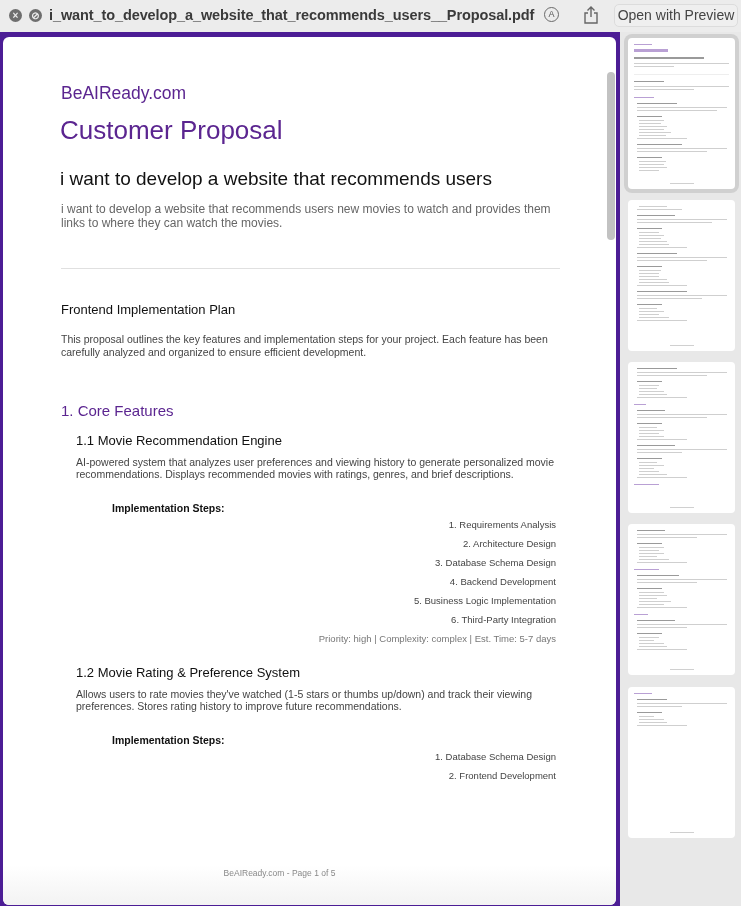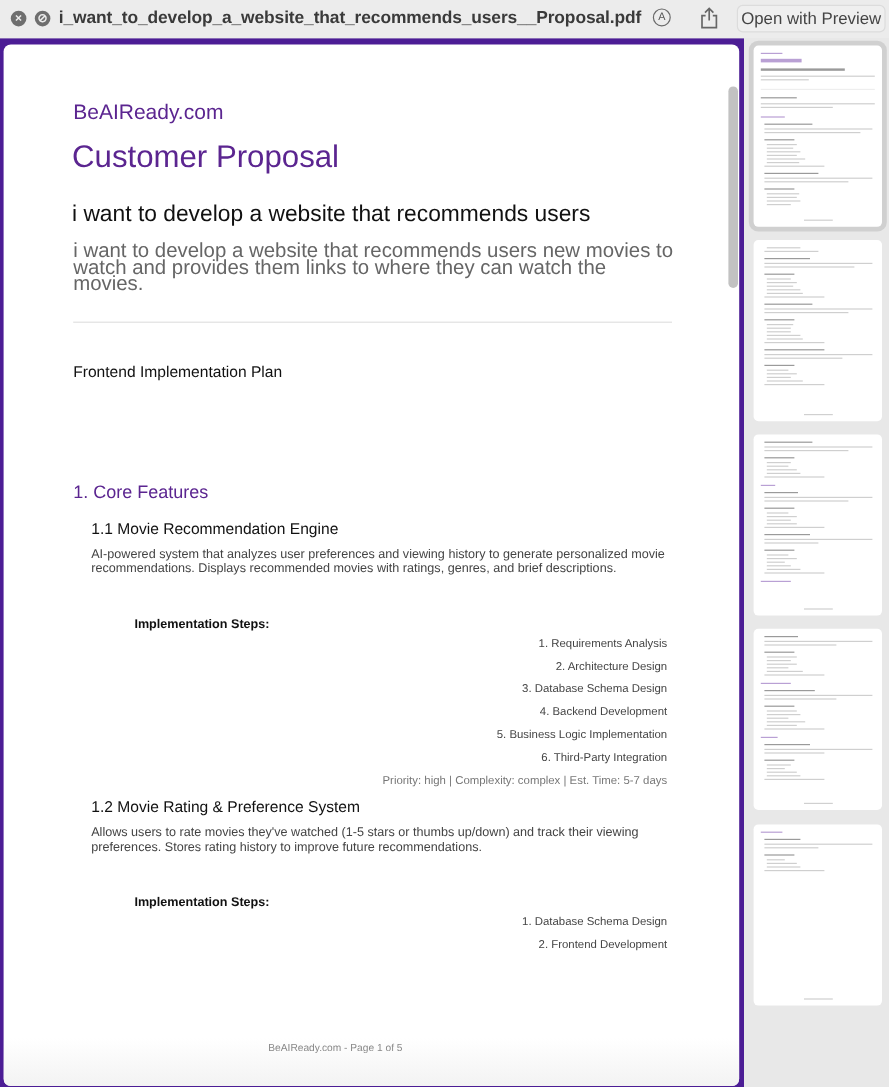--- a/index.html
+++ b/index.html
@@ -14,30 +14,30 @@
   .tb-open { position: absolute; left: 614px; top: 4px; width: 124px; height: 23px; border: 1px solid #dcdcdc; border-radius: 5px; background: #efefef; font-size: 14px; color: #444; line-height: 21px; text-align: center; }
 
   .viewer { position: absolute; left: 0; top: 32px; width: 620px; height: 874px; background: #4c1d95; }
   .page { position: absolute; left: 3px; top: 5px; width: 613px; height: 868px; background: #fff; border-radius: 6px; overflow: hidden; }
   .page-fade { position: absolute; left: 0; bottom: 0; width: 100%; height: 40px; background: linear-gradient(to bottom, rgba(255,255,255,0), #f3f3f3); }
   .scrollbar { position: absolute; left: 607px; top: 40px; width: 8px; height: 168px; background: #c2c2c2; border-radius: 4px; }
 
   .brand { position: absolute; left: 58px; top: 46px; font-size: 17.5px; color: #5b2590; }
   .doc-title { position: absolute; left: 57px; top: 78px; font-size: 26px; color: #5b2590; }
   .subtitle { position: absolute; left: 57px; top: 131px; font-size: 19px; color: #111; }
-  .intro { position: absolute; left: 58px; top: 165px; width: 500px; font-size: 17px; line-height: 14px; color: #666; }
+  .intro { position: absolute; left: 58px; top: 165px; width: 500px; font-size: 12px; line-height: 14px; color: #666; }
   .divider { position: absolute; left: 58px; top: 231px; width: 499px; height: 1px; background: #e0e0e0; }
   .plan-title { position: absolute; left: 58px; top: 265px; font-size: 13px; color: #111; }
   .plan-desc { position: absolute; left: 58px; top: 296px; width: 500px; font-size: 10.5px; line-height: 12.5px; color: #444; }
   .section-h { position: absolute; left: 58px; top: 365px; font-size: 15px; color: #5b2590; }
 
   .feature { position: absolute; left: 73px; width: 480px; }
   .feature h3 { font-size: 13px; font-weight: normal; color: #111; }
   .feature .desc { margin-top: 8px; font-size: 10.5px; line-height: 12px; color: #444; }
-  .feature .steps-h { margin-top: 34px; font-size: 10.5px; font-weight: bold; color: #111; padding-left: 36px; }
+  .feature .steps-h { margin-top: 22px; font-size: 10.5px; font-weight: bold; color: #111; padding-left: 36px; }
   .feature ol { list-style: none; margin-top: 5px; text-align: right; }
   .feature li { font-size: 9.5px; color: #444; height: 19px; padding-left: 8px; }
   .feature .meta { margin-top: 0px; font-size: 9.5px; color: #777; text-align: right; }
   .f1 { top: 396px; }
   .f2 { top: 628px; }
 
   .footer { position: absolute; left: 0; top: 831px; width: 553px; text-align: center; font-size: 8.5px; color: #888; }
 
   .thumbs { position: absolute; left: 620px; top: 32px; width: 121px; height: 874px; background: #e8e8e8; }
   .thumb { position: absolute; left: 8px; width: 107px; height: 151px; background: #fff; border-radius: 4px; overflow: hidden; }
@@ -65,20 +65,21 @@
 </div>
 
 <div class="viewer">
   <div class="page">
     <div class="brand">BeAIReady.com</div>
     <div class="doc-title">Customer Proposal</div>
     <div class="subtitle">i want to develop a website that recommends users</div>
     <div class="intro">i want to develop a website that recommends users new movies to watch and provides them links to where they can watch the movies.</div>
     <div class="divider"></div>
     <div class="plan-title">Frontend Implementation Plan</div>
+    <div class="plan-desc">This proposal outlines the key features and implementation steps for your project. Each feature has been carefully analyzed and organized to ensure efficient development.</div>
     <div class="section-h">1. Core Features</div>
 
     <div class="feature f1">
       <h3>1.1 Movie Recommendation Engine</h3>
       <div class="desc">AI-powered system that analyzes user preferences and viewing history to generate personalized movie recommendations. Displays recommended movies with ratings, genres, and brief descriptions.</div>
       <div class="steps-h">Implementation Steps:</div>
       <ol>
         <li>1. Requirements Analysis</li>
         <li>2. Architecture Design</li>
         <li>3. Database Schema Design</li>

